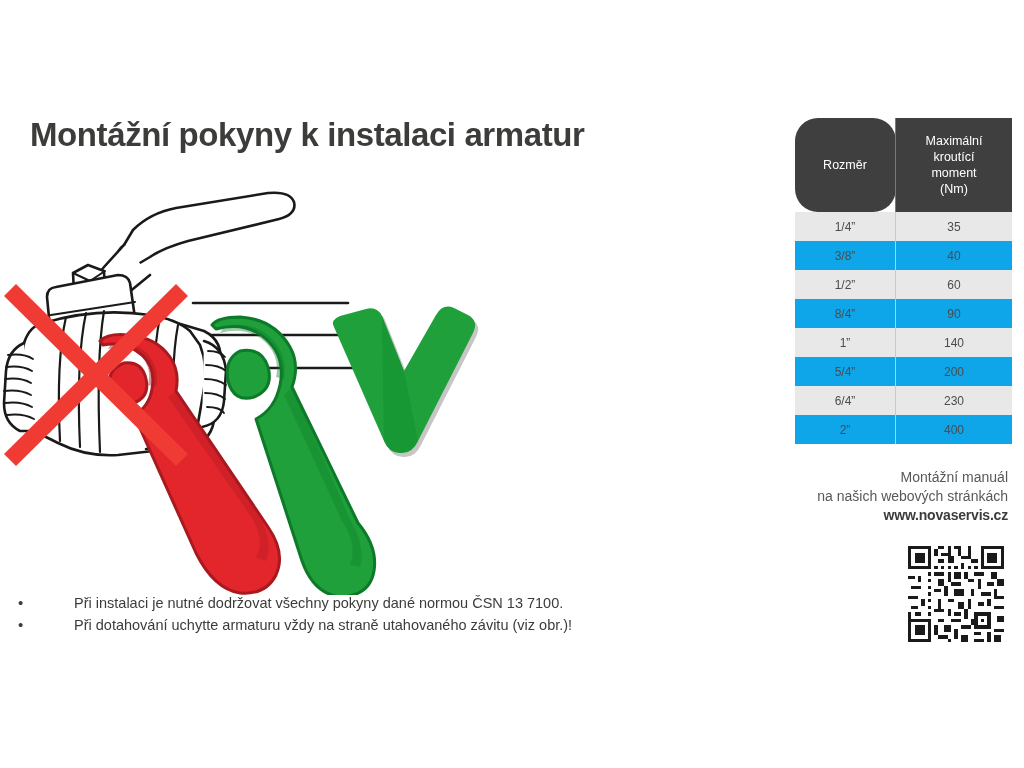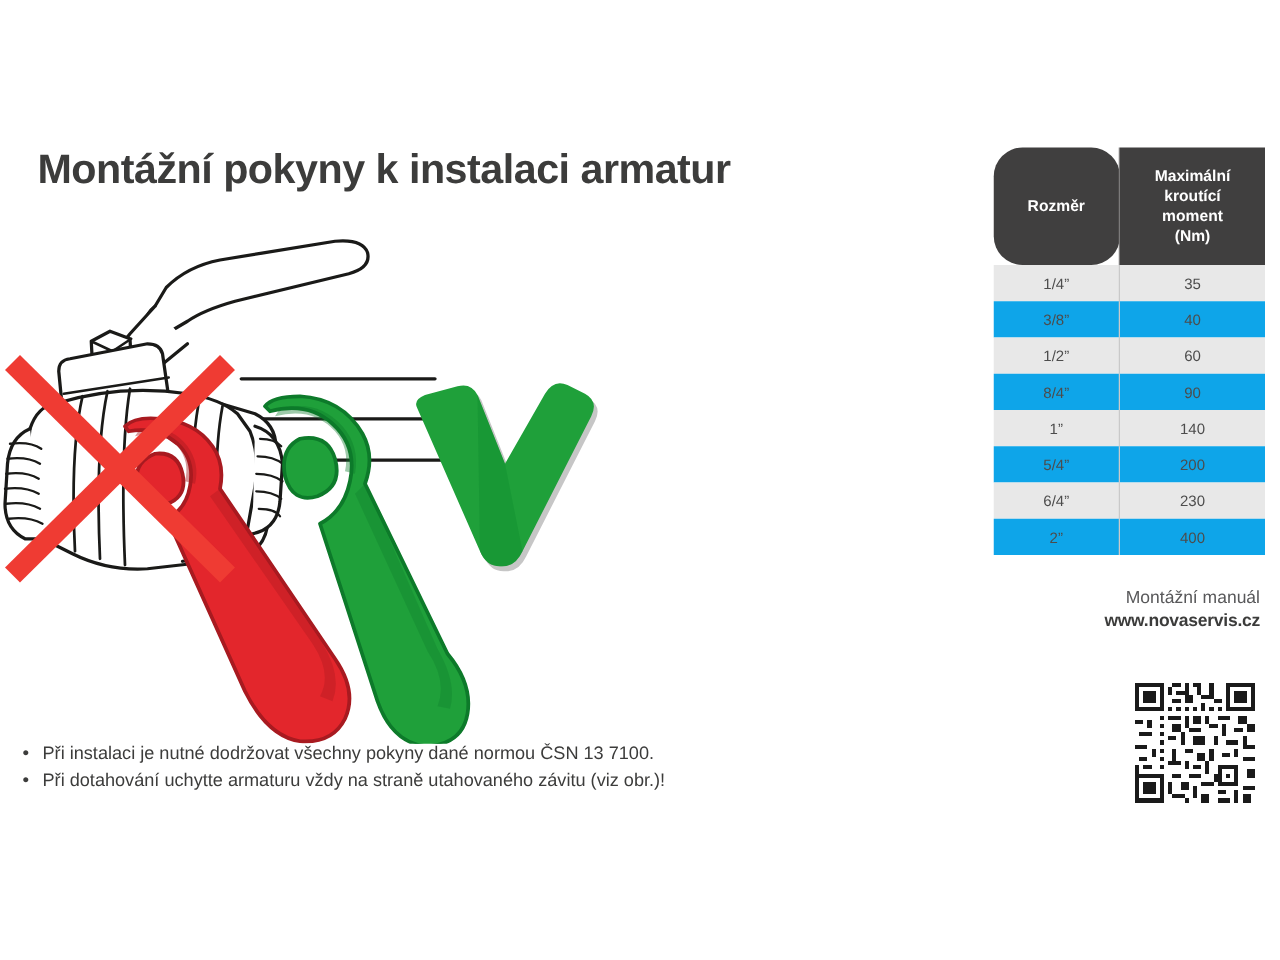--- a/index.html
+++ b/index.html
@@ -53,36 +53,36 @@
     color: #3c3c3b;
   }
   .bullet-dot {
     width: 16px;
     flex: 0 0 16px;
     text-align: left;
     font-size: 15px;
     line-height: 22px;
     color: #3c3c3b;
   }
-  .bullet-text { flex: 1 1 auto; white-space: nowrap; }
+  .bullet-text { flex: 1 1 auto; white-space: nowrap; margin-left: 40px; }
 
   
   #torque-table {
     position: absolute;
     left: 795px;
     top: 118px;
     width: 208px;
     border-collapse: collapse;
     table-layout: fixed;
   }
   #torque-table th {
     background: #403f3f;
     color: #ffffff;
     font-size: 12.5px;
-    font-weight: bold;
+    font-weight: normal;
     line-height: 16px;
     padding: 6px 2px;
     height: 82px;
     vertical-align: middle;
     text-align: center;
     border-right: 1px solid #7b7a7a;
   }
   #torque-table th:last-child { border-right: none; }
   #torque-table td {
     font-size: 12px;
@@ -308,20 +308,21 @@
     </tr>
     <tr class="even">
       <td>2”</td>
       <td>400</td>
     </tr>
   </tbody>
 </table>
 
 <div id="footer-note">
   <div>Montážní manuál</div>
+  <div>na našich webových stránkách</div>
   <div class="strong">www.novaservis.cz</div>
 </div>
 
 <div id="qr-code">
   <svg width="96" height="112" viewBox="0 0 29 29" shape-rendering="crispEdges" xmlns="http://www.w3.org/2000/svg">
     <rect width="29" height="29" fill="#ffffff"></rect>
     <g fill="#1a1a1a">
 
       <rect x="0" y="0" width="7" height="1"></rect>
         <rect x="0" y="6" width="7" height="1"></rect>

